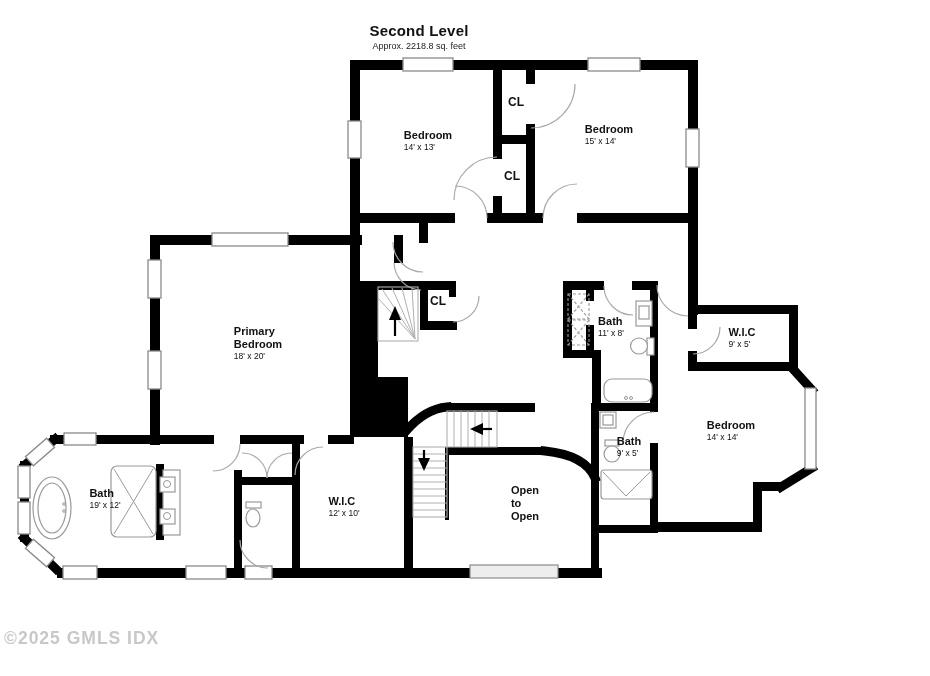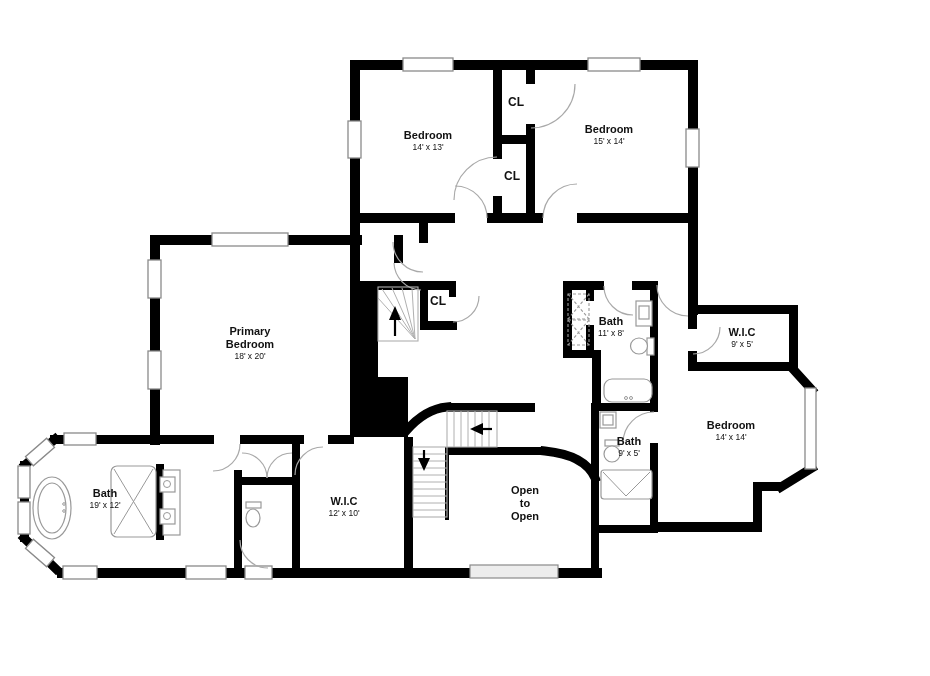--- a/index.html
+++ b/index.html
@@ -29,21 +29,21 @@
   .arrowhead{fill:#000;stroke:none;}
   .rail{fill:var(--railing);stroke:var(--window_border);stroke-width:1.2;}
   
   #title-block{
     position:absolute;left:419px;top:22px;transform:translateX(-50%);
     text-align:center;color:var(--label);white-space:nowrap;
   }
   #title-block .t1{font-size:15px;font-weight:bold;letter-spacing:.2px;}
   #title-block .t2{font-size:9px;margin-top:2px;color:#222;}
   .room-label{
-    position:absolute;transform:translate(-50%,-50%);text-align:center;
+    position:absolute;transform:translate(-50%,-50%);
     color:var(--label);line-height:1.18;white-space:nowrap;pointer-events:none;
   }
   .room-label .rname{font-weight:bold;font-size:11px;}
   .room-label .rdims{font-size:8.5px;margin-top:0px;}
   .room-label.small .rname{font-size:12px;}
   #watermark{
     position:absolute;left:4px;top:628px;font-size:17.5px;
     color:var(--watermark);letter-spacing:1px;font-weight:bold;
   }
 </style>
@@ -249,40 +249,44 @@
       <rect class="fix" x="160" y="477" width="15" height="15"></rect>
       <circle class="fixln" cx="167" cy="484" r="3.5"></circle>
       <rect class="fix" x="160" y="509" width="15" height="15"></rect>
       <circle class="fixln" cx="167" cy="516" r="3.5"></circle>
 
       <rect class="fix" x="246" y="502" width="15" height="6"></rect>
       <ellipse class="fix" cx="253" cy="518" rx="7" ry="9"></ellipse>
     </g>
   </svg>
 
+  <div id="title-block">
+    <div class="t1">Second Level</div>
+    <div class="t2">Approx. 2218.8 sq. feet</div>
+  </div>
 
   <div id="plan-labels">
       <div class="room-label" style="left: 428px; top: 140px;">
         <div class="rname">Bedroom</div>
         <div class="rdims">14' x 13'</div>
       </div>
       <div class="room-label" style="left: 609px; top: 134px;">
         <div class="rname">Bedroom</div>
         <div class="rdims">15' x 14'</div>
       </div>
       <div class="room-label small" style="left: 516px; top: 102px;">
         <div class="rname">CL</div>
       </div>
       <div class="room-label small" style="left: 512px; top: 176px;">
         <div class="rname">CL</div>
       </div>
       <div class="room-label small" style="left: 438px; top: 301px;">
         <div class="rname">CL</div>
       </div>
-      <div class="room-label" style="left: 250px; top: 343px;">
+      <div class="room-label" style="left: 258px; top: 343px;">
         <div class="rname">Primary</div>
         <div class="rname">Bedroom</div>
         <div class="rdims">18' x 20'</div>
       </div>
       <div class="room-label" style="left: 105px; top: 498px;">
         <div class="rname">Bath</div>
         <div class="rdims">19' x 12'</div>
       </div>
       <div class="room-label" style="left: 344px; top: 506px;">
         <div class="rname">W.I.C</div>
@@ -304,13 +308,14 @@
       <div class="room-label" style="left: 731px; top: 430px;">
         <div class="rname">Bedroom</div>
         <div class="rdims">14' x 14'</div>
       </div>
       <div class="room-label" style="left: 629px; top: 446px;">
         <div class="rname">Bath</div>
         <div class="rdims">9' x 5'</div>
       </div>
     </div>
 
+  <div id="watermark">©2025 GMLS IDX</div>
 </div>
 
 </body></html>

